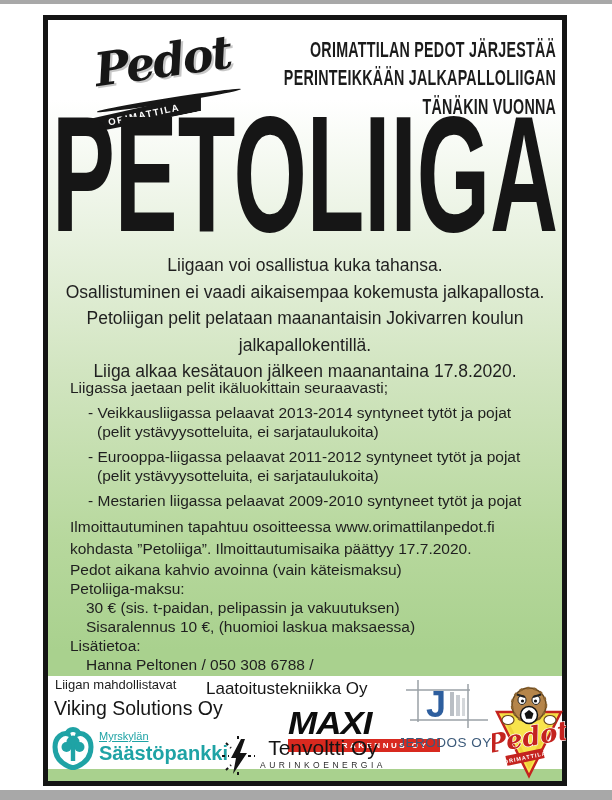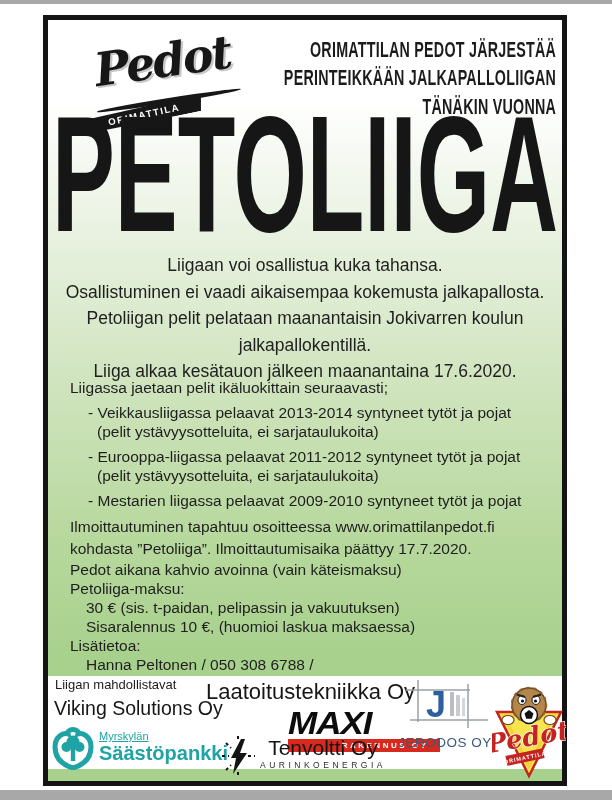--- a/index.html
+++ b/index.html
@@ -46,21 +46,21 @@
   .reg{position:absolute;left:22px;top:496px;font-size:15.5px;line-height:21.5px;color:#1f1f1f;}
 
   
   .fees{position:absolute;left:22px;top:540px;font-size:15.5px;line-height:19px;color:#1f1f1f;}
   .fees .indent{margin-left:16px;}
 
   
   .sponsors{position:absolute;left:0;top:656px;width:100%;height:93px;background:#ffffff;}
   .sp-caption{position:absolute;left:7px;top:1px;font-size:13px;color:#1c1c1c;}
   .sp-viking{position:absolute;left:6px;top:21px;font-size:19.5px;color:#161616;}
-  .sp-laatoitus{position:absolute;left:158px;top:3px;font-size:22px;color:#161616;}
+  .sp-laatoitus{position:absolute;left:158px;top:3px;font-size:17px;color:#161616;}
 
   .sp-maxi{position:absolute;left:240px;top:33px;width:112px;}
   .maxi-main{font-size:35px;font-weight:900;font-style:italic;letter-spacing:-1px;
              line-height:30px;color:#0d0d0d;transform:scaleY(.92);transform-origin:top left;}
   .maxi-bar{margin-top:0;width:110px;height:13px;background:#d8291f;color:#fff;font-size:8px;
             font-weight:bold;letter-spacing:2.5px;text-align:center;line-height:13px;padding-left:42px;}
 
   .sp-jerodos{position:absolute;left:350px;top:2px;width:94px;text-align:center;}
   .jerodos-label{margin-top:1px;font-size:13.5px;color:#3c5a7a;letter-spacing:.5px;}
 
@@ -99,21 +99,21 @@
 
     <svg class="title-svg" viewBox="0 0 510 74" preserveAspectRatio="none">
       <text x="255" y="71" text-anchor="middle" textLength="506" lengthAdjust="spacingAndGlyphs" font-family="Liberation Sans, sans-serif" font-weight="bold" font-size="100" fill="#161616">PETOLIIGA</text>
     </svg>
 
     <div class="intro">
       <div>Liigaan voi osallistua kuka tahansa.</div>
       <div>Osallistuminen ei vaadi aikaisempaa kokemusta jalkapallosta.</div>
       <div>Petoliigan pelit pelataan maanantaisin Jokivarren koulun</div>
       <div>jalkapallokentillä.</div>
-      <div>Liiga alkaa kesätauon jälkeen maanantaina 17.6.2020.</div>
+      <div>Liiga alkaa kesätauon jälkeen maanantaina 17.8.2020.</div>
     </div>
 
     <div class="groups">
       <div>Liigassa jaetaan pelit ikäluokittain seuraavasti;</div>
       <div class="g-item">- Veikkausliigassa pelaavat 2013-2014 syntyneet tytöt ja pojat</div>
       <div class="g-note">(pelit ystävyysotteluita, ei sarjataulukoita)</div>
       <div class="g-item">- Eurooppa-liigassa pelaavat 2011-2012 syntyneet tytöt ja pojat</div>
       <div class="g-note">(pelit ystävyysotteluita, ei sarjataulukoita)</div>
       <div class="g-item">- Mestarien liigassa pelaavat 2009-2010 syntyneet tytöt ja pojat</div>
     </div>

